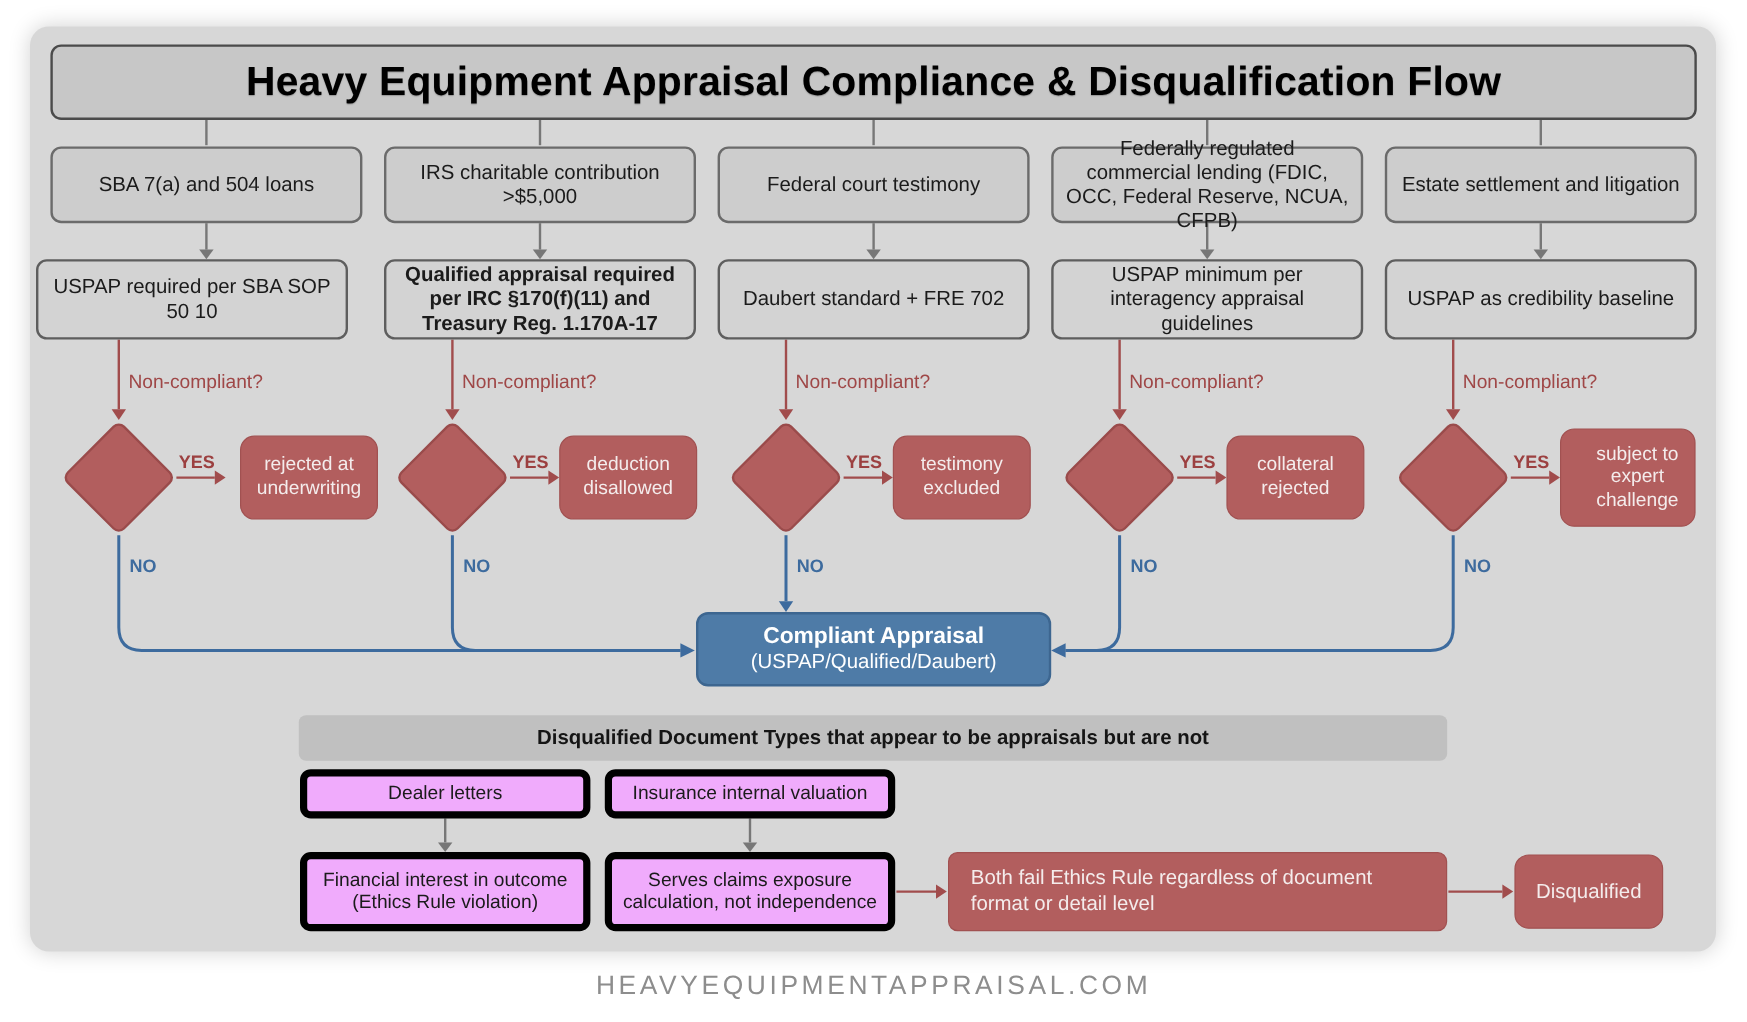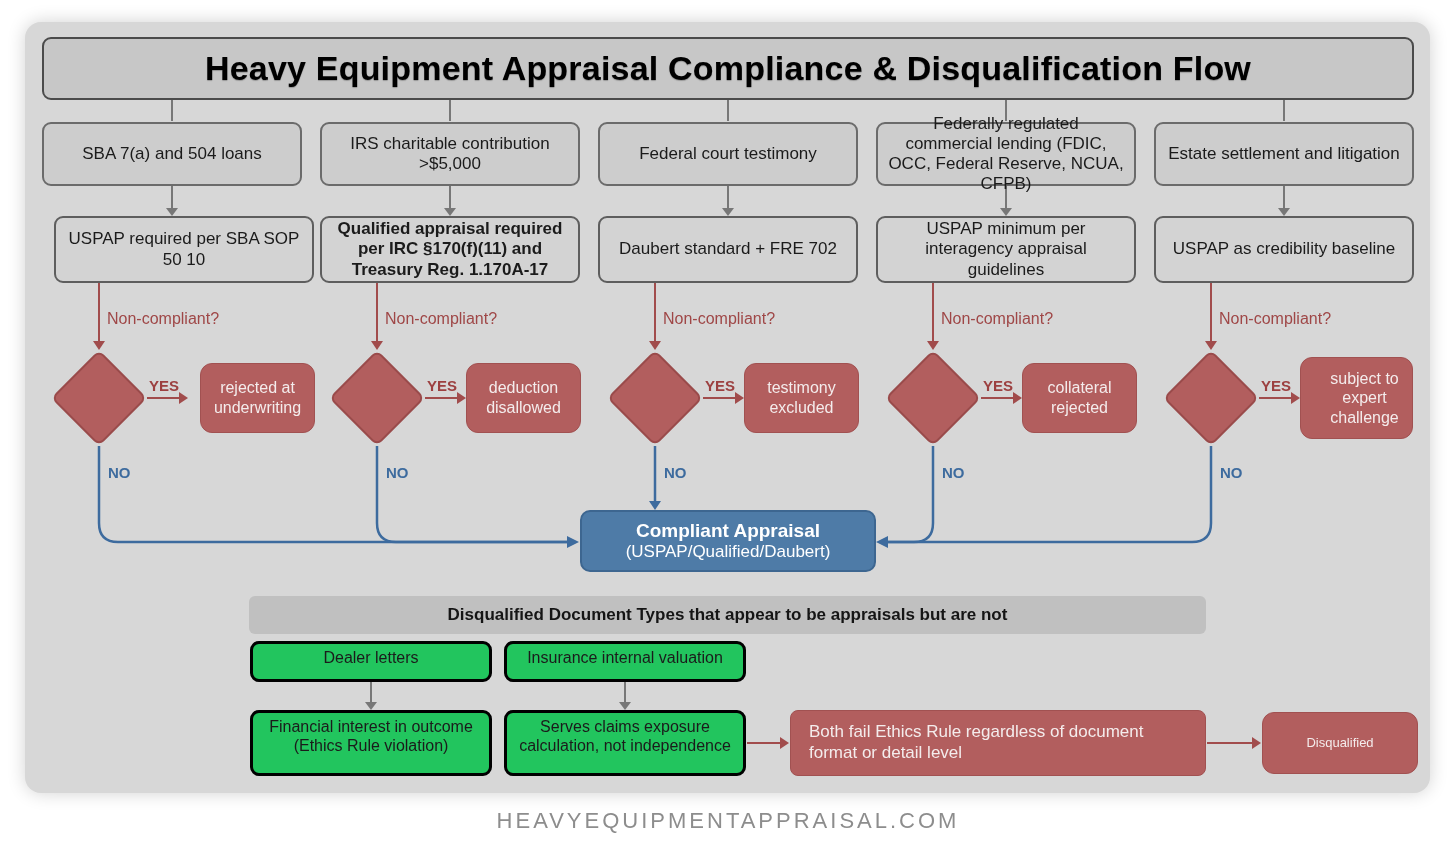--- a/index.html
+++ b/index.html
@@ -18,25 +18,25 @@
   .lbl.nc{color:#9f4747;font-weight:normal;font-size:16px;}
   .lbl.yes{color:#9c4040;}
   .lbl.no{color:#3d6b9e;}
   .rbox{background:#b25e5e;border:1px solid #a15151;border-radius:12px;color:#f4ecec;display:flex;align-items:center;justify-content:center;text-align:center;font-size:16px;line-height:1.22;padding:4px 6px;}
   .outcome{top:363px;width:115px;height:70px;}
   .outcome.tall{top:357px;height:82px;}
   .compliant{left:580px;top:510px;width:296px;height:62px;background:#4e7ba7;border:2px solid #3d6690;border-radius:10px;display:flex;flex-direction:column;align-items:center;justify-content:center;color:#ffffff;text-align:center;}
   .compliant .t1{font-size:19px;font-weight:bold;line-height:1.15;}
   .compliant .t2{font-size:17px;line-height:1.15;}
   .secheader{left:249px;top:596px;width:957px;height:38px;background:#c0c0c0;border-radius:6px;display:flex;align-items:center;justify-content:center;font-size:17px;font-weight:bold;color:#151515;}
-  .dqbox{background:#22c55e;border:3px solid #000000;border-radius:9px;display:flex;justify-content:center;text-align:center;color:#1b1b1b;font-size:16px;line-height:1.2;padding:4px 8px;}
+  .dqbox{background:#f0abfc;border:6px solid #000000;border-radius:9px;display:flex;align-items:center;justify-content:center;text-align:center;color:#1b1b1b;font-size:16px;line-height:1.2;padding:4px 8px;}
   .doctype{top:641px;width:242px;height:41px;}
   .reason{top:710px;width:242px;height:66px;}
   .conclusion{left:790px;top:710px;width:416px;height:66px;border-radius:8px;justify-content:flex-start;text-align:left;padding:6px 18px;font-size:17px;}
-  .final{left:1262px;top:712px;width:156px;height:62px;font-size:13px;}
+  .final{left:1262px;top:712px;width:124px;height:62px;font-size:17px;}
   .footer{position:absolute;left:0;top:808px;width:1456px;text-align:center;font-size:22px;color:#8d8d8d;letter-spacing:3px;}
   svg.wires{position:absolute;left:0;top:0;pointer-events:none;}
 </style>
 </head>
 <body>
 
 <div class="stage">
   <div class="canvas"></div>
 
   <svg class="wires" width="1456" height="852" viewBox="0 0 1456 852">
@@ -115,21 +115,21 @@
     </g>
   </svg>
 
   <div class="abs titlebar">
     <h1>Heavy Equipment Appraisal Compliance &amp; Disqualification Flow</h1>
   </div>
 
   <div class="abs gbox scen" style="left:42px;">
       <span>SBA 7(a) and 504 loans</span>
     </div>
-  <div class="abs gbox req" style="left:54px;">
+  <div class="abs gbox req" style="left:30px;">
       <span>USPAP required per SBA SOP 50 10</span>
     </div>
   <span class="lbl nc" style="left:107px;top:310px;">Non-compliant?</span>
   <div class="abs diamond" style="left:65px;"></div>
   <span class="lbl yes" style="left:149px;top:377px;">YES</span>
   <div class="abs rbox outcome" style="left:200px;">
       <span>rejected at underwriting</span>
     </div>
   <span class="lbl no" style="left:108px;top:464px;">NO</span>
 

